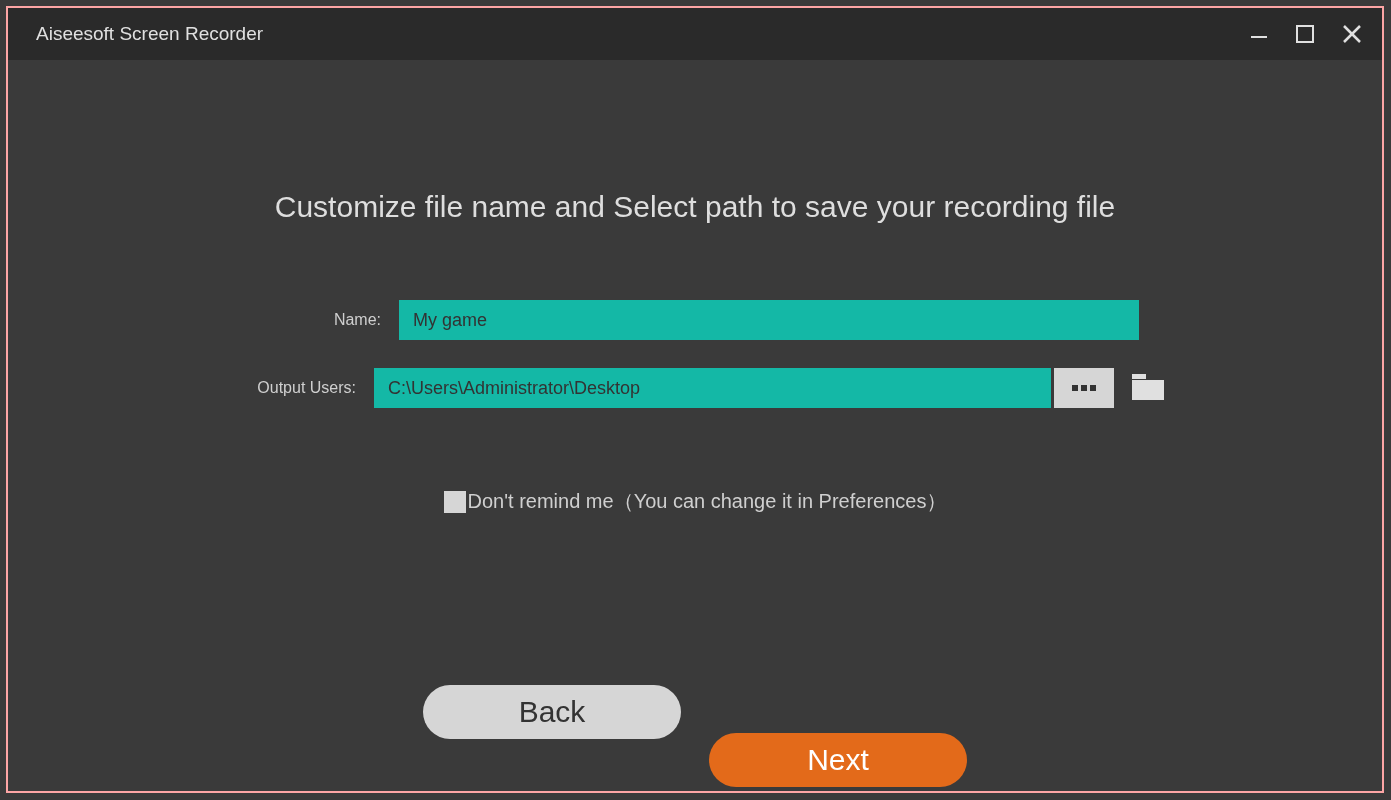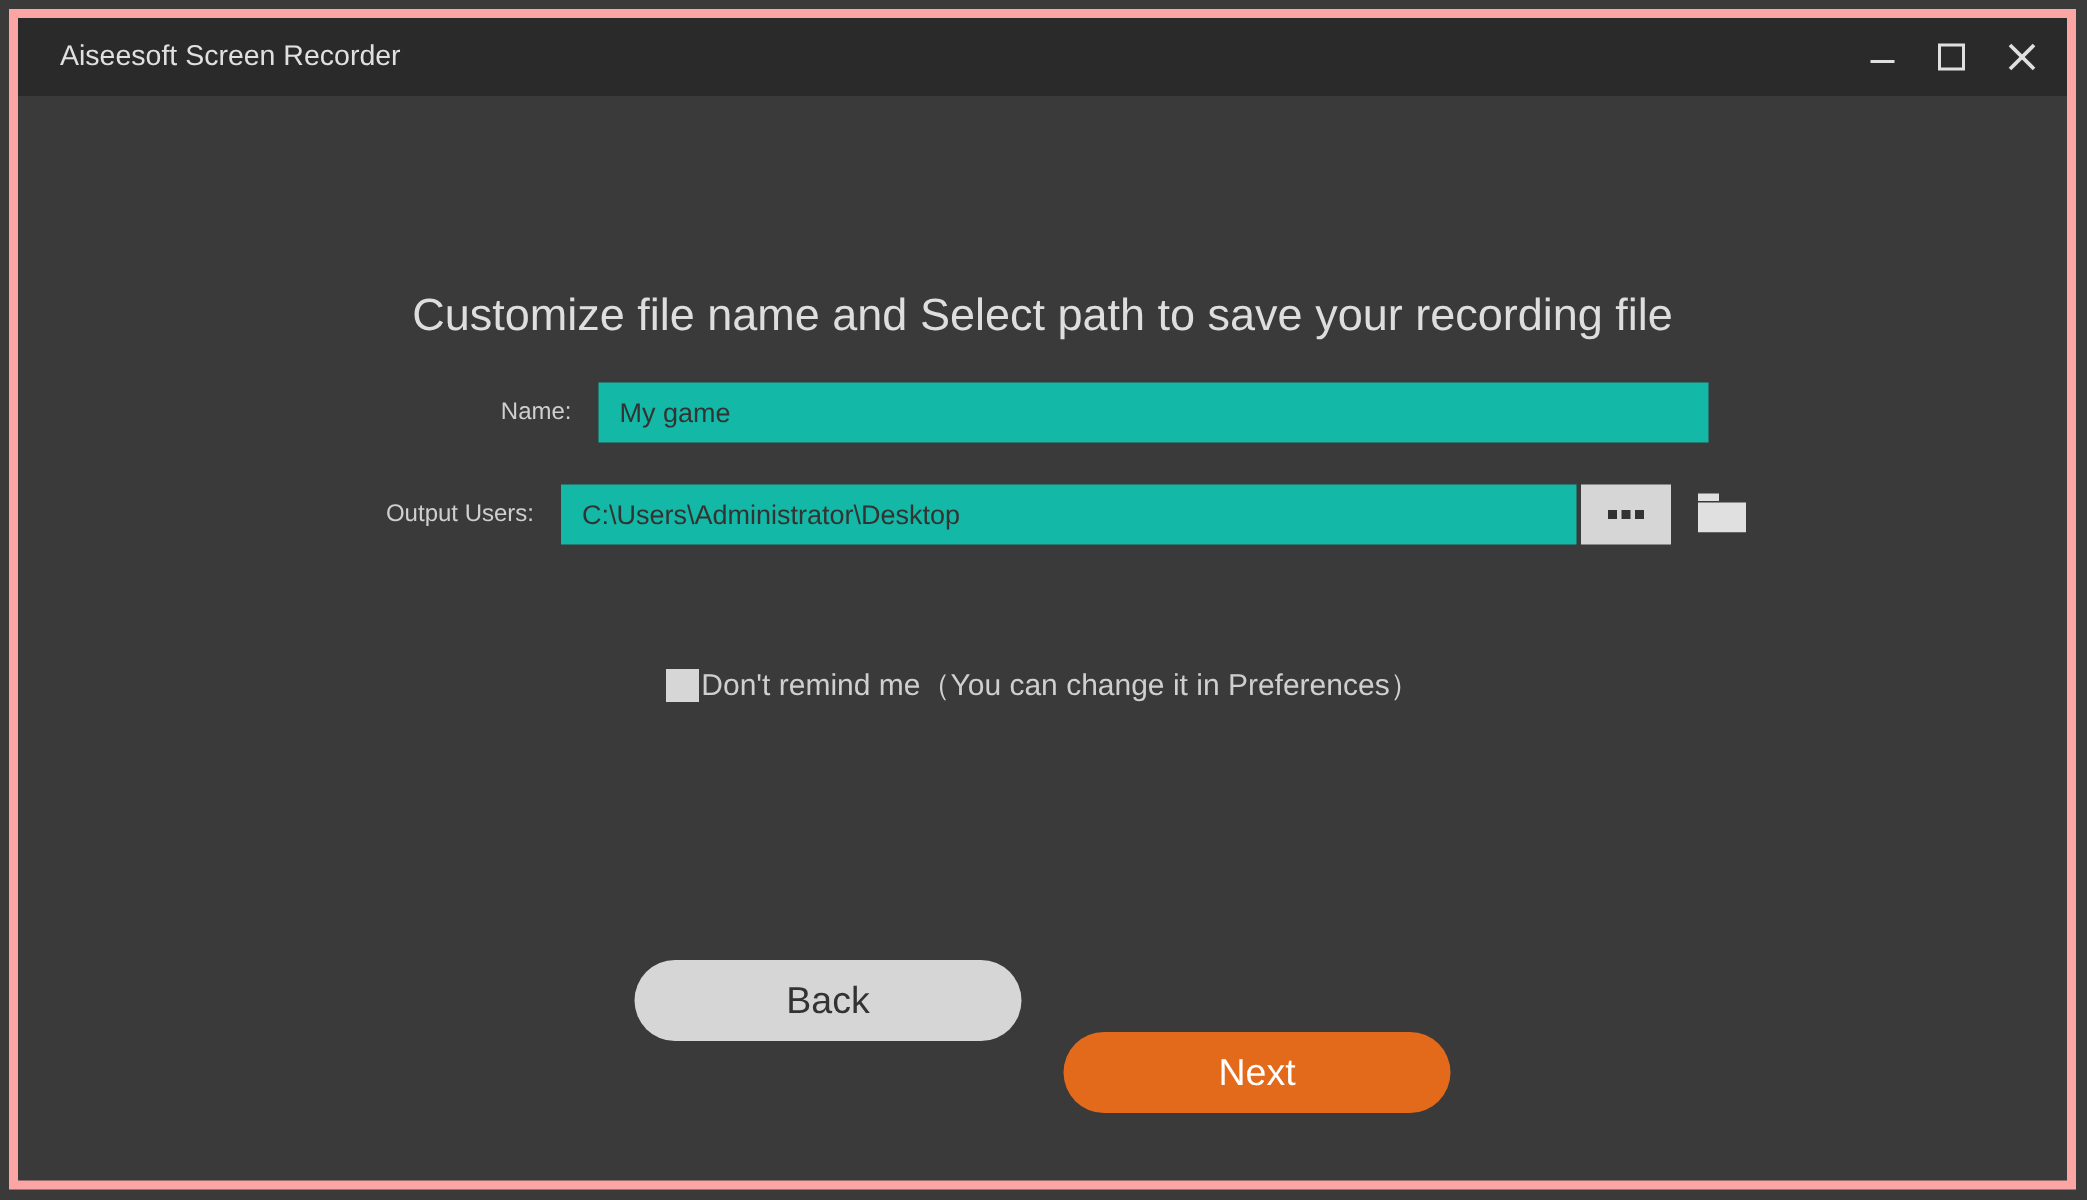--- a/index.html
+++ b/index.html
@@ -12,21 +12,21 @@
       background: #3a3a3a;
       width: 1391px;
       height: 800px;
       overflow: hidden;
     }
     .window {
       width: 1378px;
       height: 787px;
       margin: 6px;
       background: #3a3a3a;
-      border: 6px solid #fca5a5;
+      border: 2px solid #fca5a5;
       display: flex;
       flex-direction: column;
     }
     .titlebar {
       height: 52px;
       background: #2a2a2a;
       display: flex;
       align-items: center;
       justify-content: space-between;
       padding: 0 18px 0 28px;
@@ -52,21 +52,21 @@
       flex: 1;
       display: flex;
       flex-direction: column;
       align-items: center;
       padding-top: 130px;
     }
     .heading {
       color: #dedede;
       font-size: 30px;
       font-weight: 400;
-      margin-bottom: 27px;
+      margin-bottom: 76px;
     }
     .form-row {
       display: flex;
       align-items: center;
       margin-bottom: 28px;
     }
     .label {
       color: #cfcfcf;
       font-size: 16px;
       text-align: right;
@@ -129,21 +129,21 @@
     .button-row {
       display: flex;
       gap: 28px;
       margin-top: 170px;
     }
     .pill-btn {
       width: 258px;
       height: 54px;
       border-radius: 27px;
       border: none;
-      font-size: 25px;
+      font-size: 30px;
       cursor: pointer;
       font-family: inherit;
     }
     .back-btn {
       background: #d6d6d6;
       color: #333;
     }
     .next-btn {
       background: #e36a1a;
       color: #fff;

